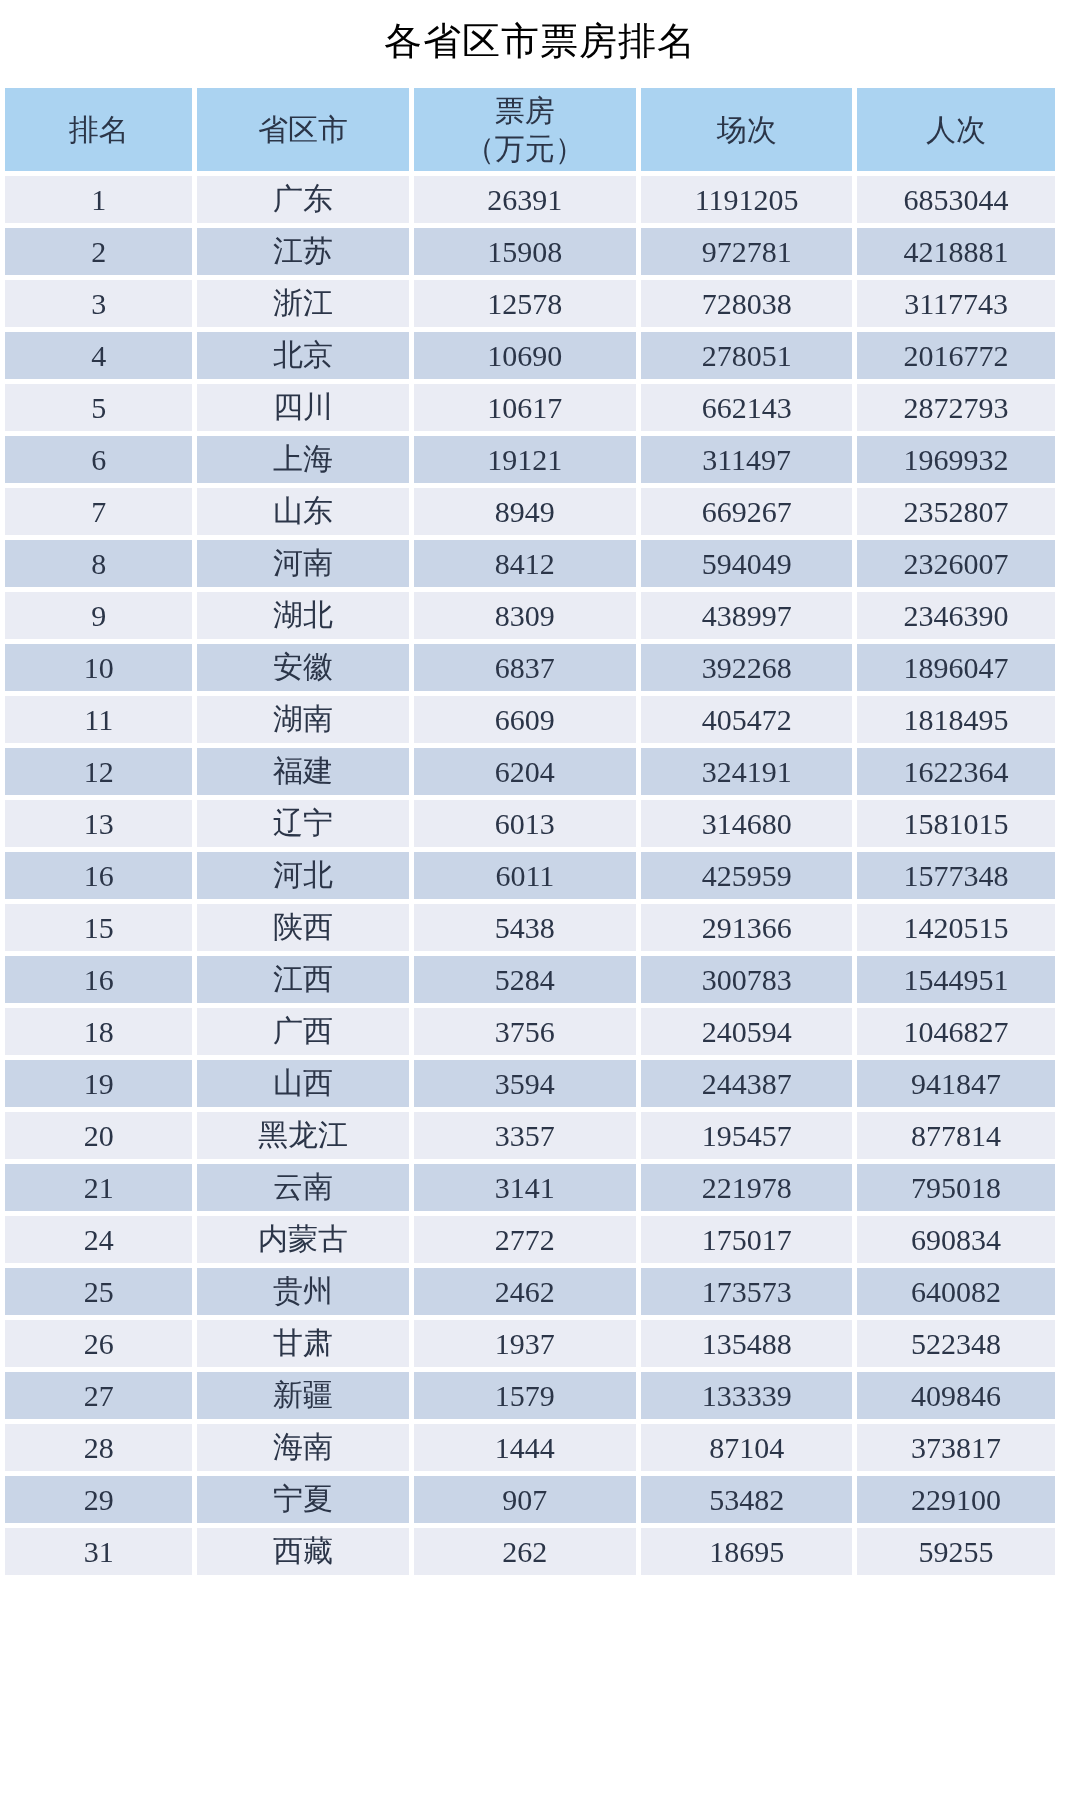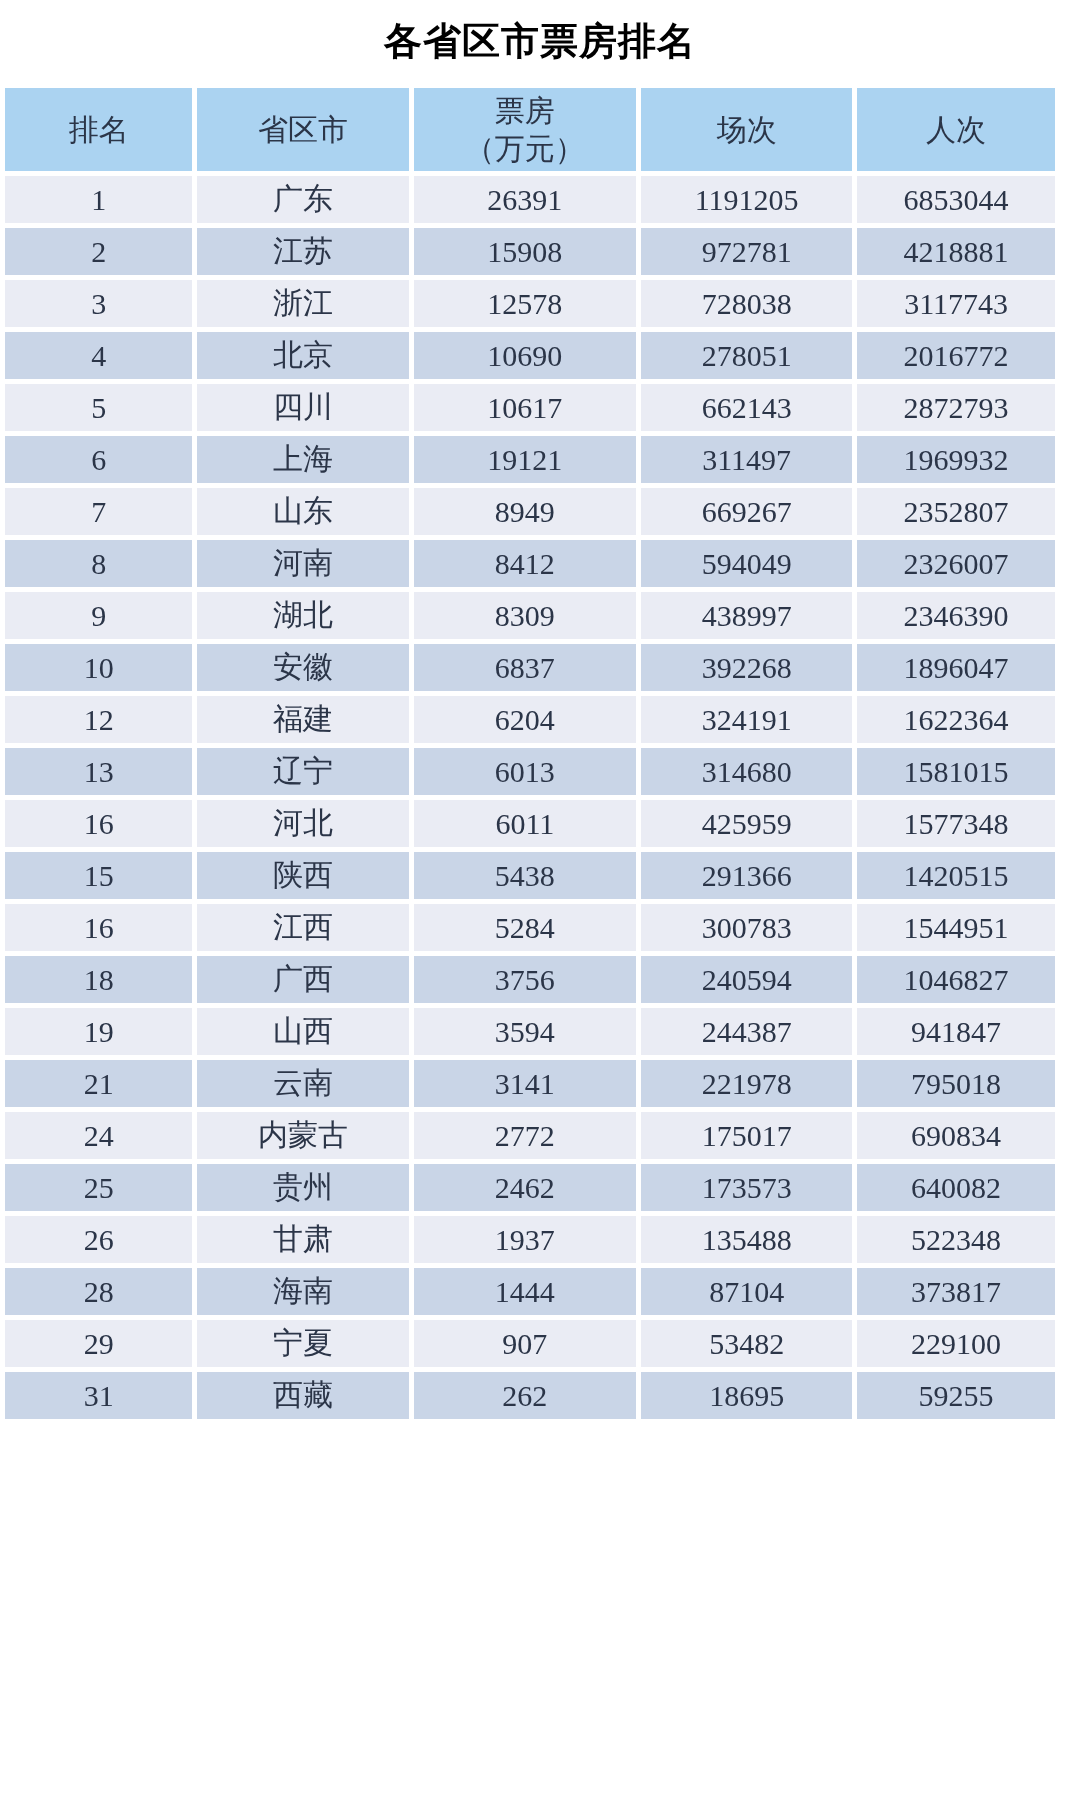--- a/index.html
+++ b/index.html
@@ -16,21 +16,21 @@
     font-family: "Liberation Serif", "DejaVu Serif", serif;
   }
   .title-bar {
     height: 83px;
     display: flex;
     align-items: center;
     justify-content: center;
   }
   .page-title {
     font-family: "Liberation Sans", "DejaVu Sans", sans-serif;
-    font-weight: 700;
+    font-weight: 400;
     font-size: 38px;
     color: var(--title-color, #000000);
     letter-spacing: 1px;
   }
   table.ranking {
     width: 1060px;
     table-layout: fixed;
     border-collapse: separate;
     border-spacing: 5px 5px;
     box-sizing: border-box;
@@ -166,20 +166,27 @@
           <td>2346390</td>
         </tr>
         <tr>
           <td>10</td>
           <td>安徽</td>
           <td>6837</td>
           <td>392268</td>
           <td>1896047</td>
         </tr>
         <tr>
+          <td>11</td>
+          <td>湖南</td>
+          <td>6609</td>
+          <td>405472</td>
+          <td>1818495</td>
+        </tr>
+        <tr>
           <td>12</td>
           <td>福建</td>
           <td>6204</td>
           <td>324191</td>
           <td>1622364</td>
         </tr>
         <tr>
           <td>13</td>
           <td>辽宁</td>
           <td>6013</td>
@@ -215,20 +222,27 @@
           <td>1046827</td>
         </tr>
         <tr>
           <td>19</td>
           <td>山西</td>
           <td>3594</td>
           <td>244387</td>
           <td>941847</td>
         </tr>
         <tr>
+          <td>20</td>
+          <td>黑龙江</td>
+          <td>3357</td>
+          <td>195457</td>
+          <td>877814</td>
+        </tr>
+        <tr>
           <td>21</td>
           <td>云南</td>
           <td>3141</td>
           <td>221978</td>
           <td>795018</td>
         </tr>
         <tr>
           <td>24</td>
           <td>内蒙古</td>
           <td>2772</td>
@@ -243,20 +257,27 @@
           <td>640082</td>
         </tr>
         <tr>
           <td>26</td>
           <td>甘肃</td>
           <td>1937</td>
           <td>135488</td>
           <td>522348</td>
         </tr>
         <tr>
+          <td>27</td>
+          <td>新疆</td>
+          <td>1579</td>
+          <td>133339</td>
+          <td>409846</td>
+        </tr>
+        <tr>
           <td>28</td>
           <td>海南</td>
           <td>1444</td>
           <td>87104</td>
           <td>373817</td>
         </tr>
         <tr>
           <td>29</td>
           <td>宁夏</td>
           <td>907</td>

